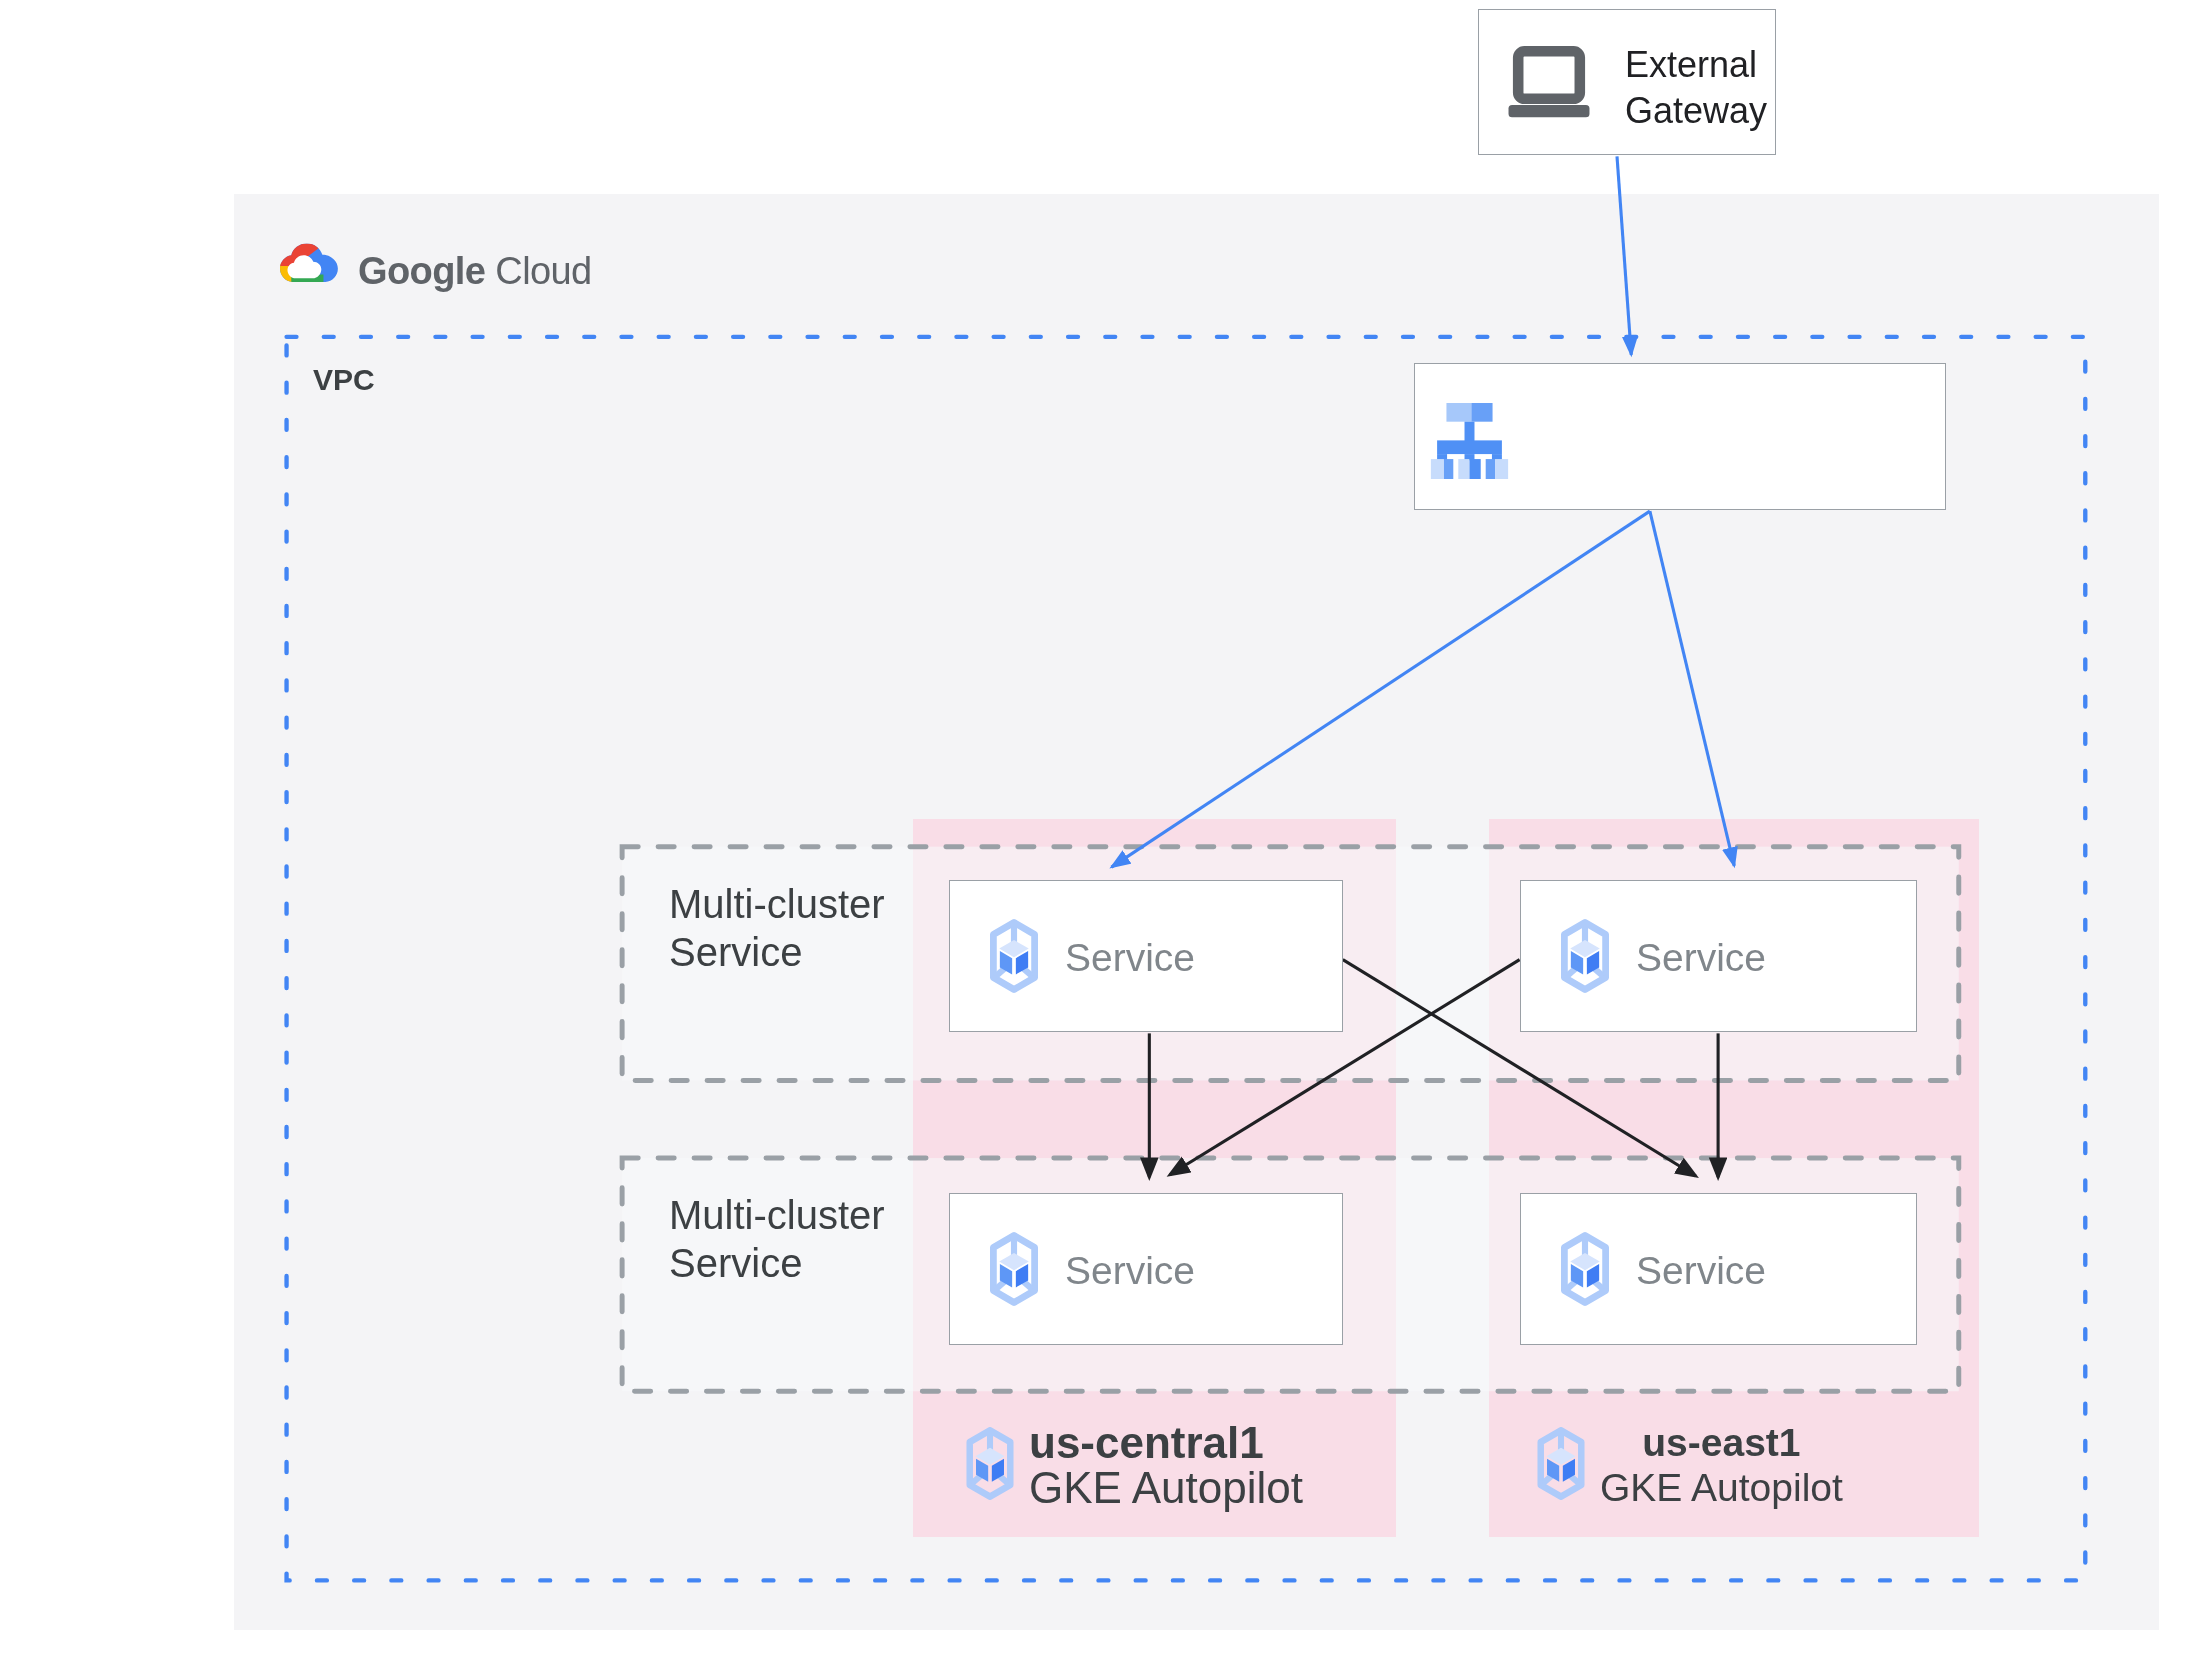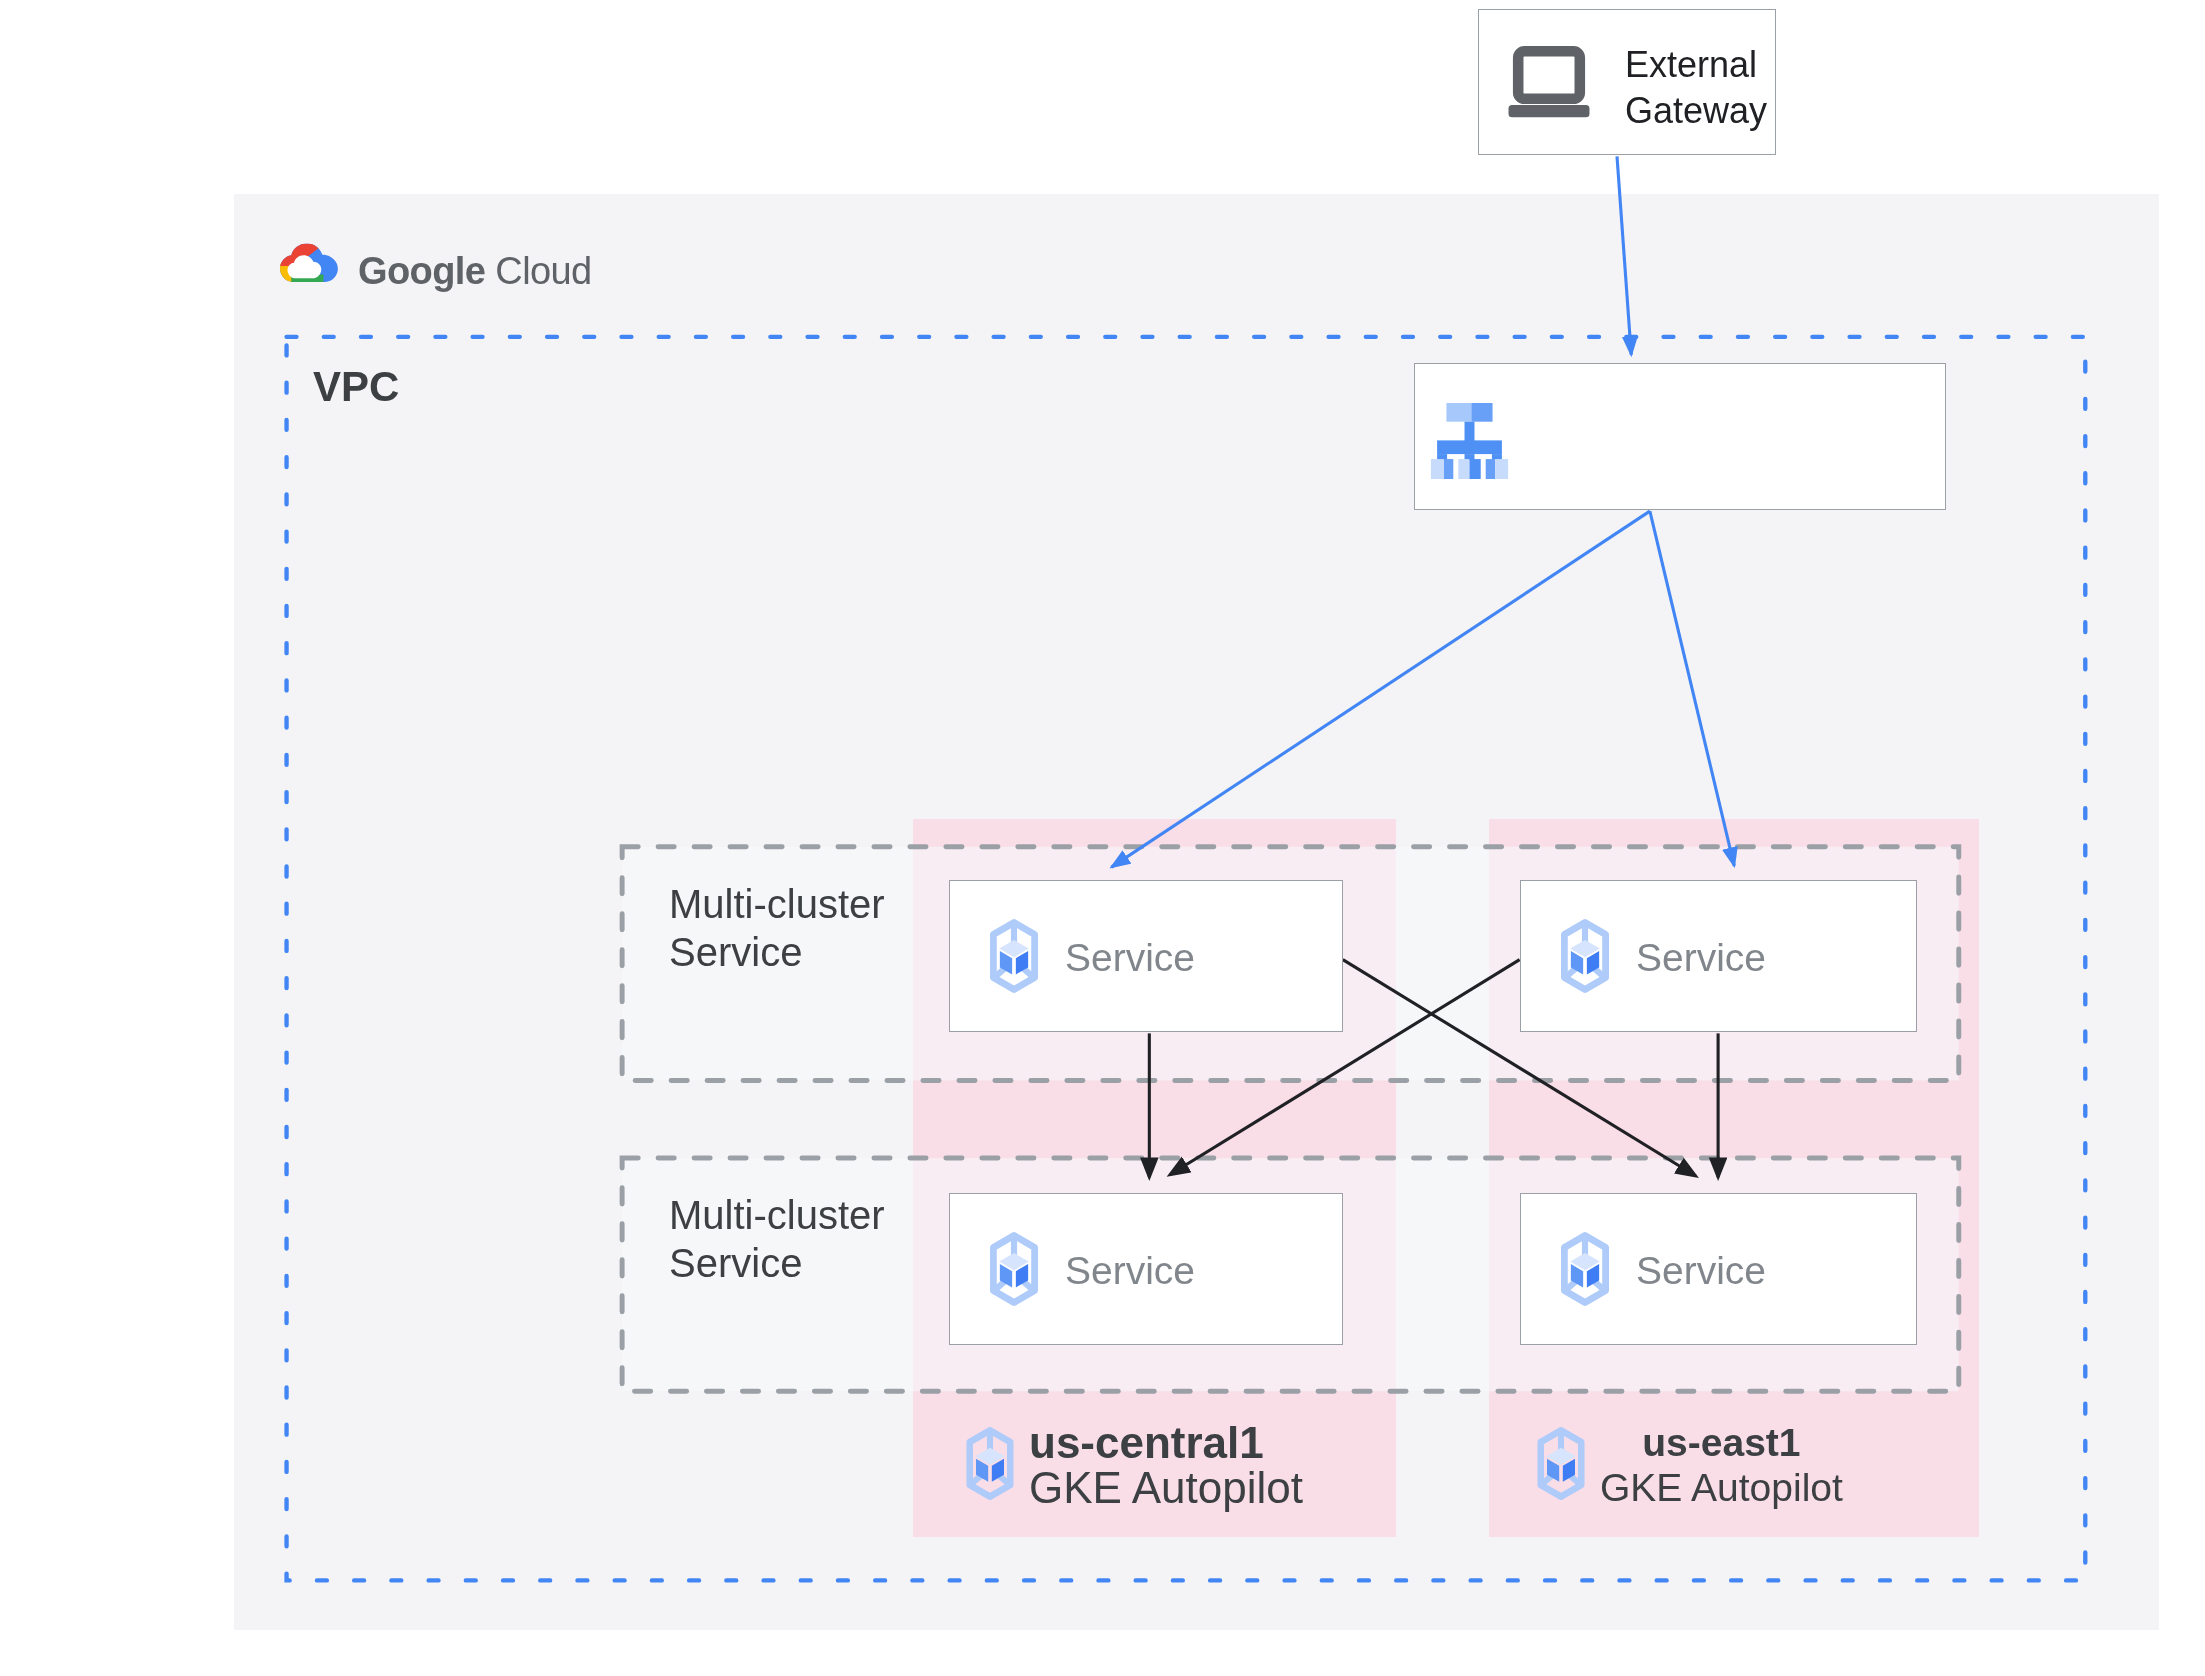--- a/index.html
+++ b/index.html
@@ -110,21 +110,21 @@
   <path class="black-line" d="M2450,1547 L1886,1894" marker-end="url(#ak)"></path>
 </svg>
 
 <div class="abs logo-row" style="left:277px;top:231px;height:62px;">
   <svg width="65" height="52" viewBox="0 0 104 84">
       <use href="#cloudlogo"></use>
     </svg>
   <div class="logo-text"><span class="g1">Google</span><span class="g2">Cloud</span></div>
 </div>
 
-<div class="abs t-dark bold" style="left:313px;top:363px;font-size:42px;">VPC</div>
+<div class="abs t-dark bold" style="left:313px;top:363px;font-size:30px;">VPC</div>
 
 <div class="abs wbox" style="left:1478px;top:9.3px;width:298px;height:146px;padding-left:15px;">
   <svg class="abs" style="left:26px;top:36px;" width="88" height="74" viewBox="0 0 50 42">
       <use href="#laptop"></use>
     </svg>
   <div class="abs t-black" style="left:146px;top:32px;font-size:36px;line-height:46px;">
     <div>External</div>
     <div>Gateway</div>
   </div>
 </div>

